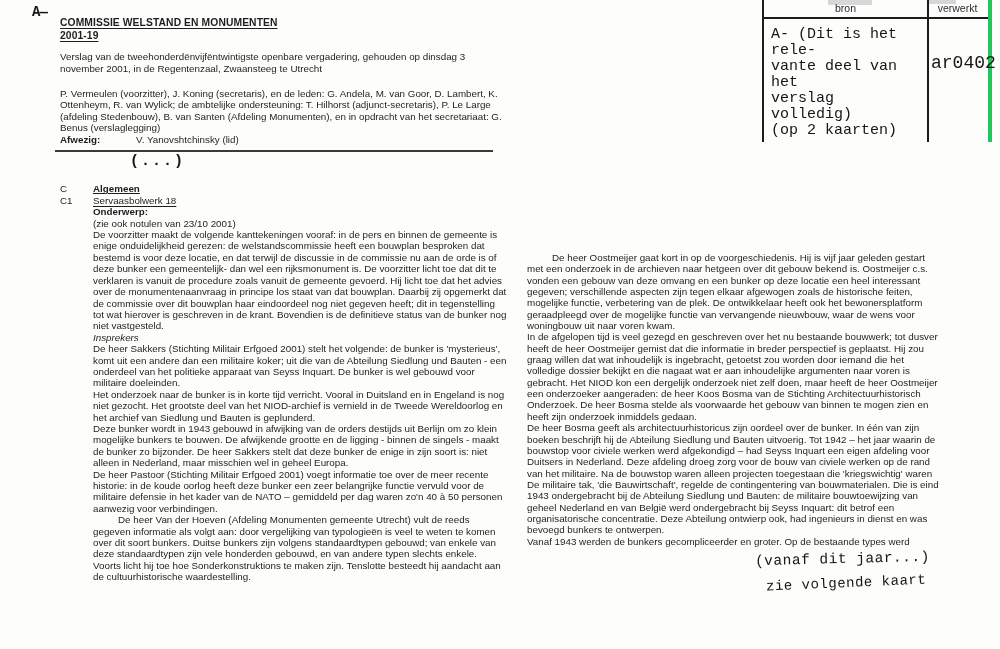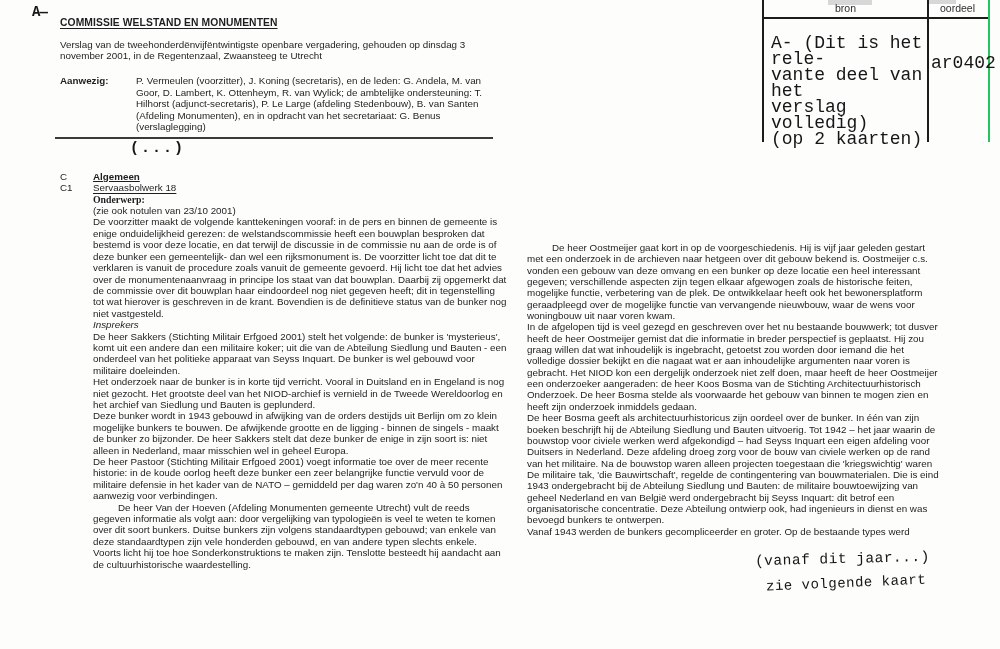--- a/index.html
+++ b/index.html
@@ -10,47 +10,47 @@
   }
   
   .tw { font-family:"Liberation Mono","DejaVu Sans Mono",monospace; color:#161616; }
   .corner-mark { position:absolute; left:32px; top:4px; font-size:14px; font-weight:bold; letter-spacing:-1px; }
   .ellipsis-note { font-size:15px; font-weight:bold; letter-spacing:2px; margin:4px 0 0 70px; }
   .note-vanaf { position:absolute; left:755px; top:551px; font-size:14.5px; letter-spacing:0.5px; transform:rotate(-1.5deg); }
   .note-zie   { position:absolute; left:766px; top:575px; font-size:14px; letter-spacing:0.5px; transform:rotate(-2.5deg); }
   
   .stamp-table {
     position:absolute; left:762px; top:0; width:224px; height:142px;
-    border-left:2px solid #1c1c1c; border-right:2px solid #22c55e;
+    border-left:2px solid #1c1c1c; border-right:4px solid #22c55e;
   }
   .stamp-divider { position:absolute; left:163px; top:0; bottom:0; width:2px; background:#1c1c1c; }
   .stamp-header { display:flex; height:17px; border-bottom:2px solid #1c1c1c; font-size:10.5px; color:#2e2e2e; }
   .stamp-hcell1 { width:163px; text-align:center; padding-top:2px; }
   .stamp-hcell2 { flex:1; text-align:center; padding-top:2px; }
-  .stamp-note { padding:16px 4px 0 7px; width:152px; font-size:18px; line-height:16px; }
+  .stamp-note { padding:8px 4px 0 7px; width:152px; font-size:15px; line-height:16px; }
   .stamp-code { position:absolute; left:167px; top:53px; font-size:18px; }
   
   .left-col  { position:absolute; left:60px;  top:17px;  width:447px; font-size:9.8px; line-height:11.4px; }
-  .right-col { position:absolute; left:527px; top:242px; width:417px; font-size:9.8px; line-height:11.35px; }
+  .right-col { position:absolute; left:527px; top:252px; width:417px; font-size:9.8px; line-height:11.35px; }
   .doc-title { font-weight:bold; font-size:10.3px; line-height:12.6px; text-decoration:underline; text-underline-offset:2px; letter-spacing:0.1px; }
   .intro { margin:9px 0 0 0; }
   .att-block { margin-top:14px; }
   .att-row { display:flex; }
   .att-label { width:76px; font-weight:bold; flex:none; }
   .att-value { flex:1; }
   .divider { margin-top:5px; margin-left:-5px; width:438px; border-top:2px solid #3a3a3a; }
   .sec-block { margin-top:16px; }
   .sec-row { display:flex; }
   .sec-label { width:33px; flex:none; }
   .bold { font-weight:bold;text-decoration:underline; }
   .underline { text-decoration:underline; text-underline-offset:2px; }
   .italic { font-style:italic; }
   .body-indent { padding-left:33px; }
   .subject-row { display:flex; }
-  .subject-label { width:67px; font-weight:bold; flex:none;font-family:Liberation Serif, serif; }
+  .subject-label { width:67px; font-weight:bold; flex:none; }
   .subject-text { width:303px; }
   p { margin:0; }
   .p-indent { text-indent:25px; }
   
   .artifact { position:absolute; background:#b8b8b8; opacity:0.55; }
   .artifact-1 { left:828px; top:0; width:44px; height:5px; }
   .artifact-2 { left:928px; top:0; width:28px; height:4px; }
 </style>
 </head>
 <body>
@@ -59,39 +59,43 @@
 
   <div class="artifact artifact-1"></div>
   <div class="artifact artifact-2"></div>
 
   <div class="tw corner-mark">A—</div>
 
   <div class="stamp-table">
     <div class="stamp-divider"></div>
     <div class="stamp-header">
       <div class="stamp-hcell1">bron</div>
-      <div class="stamp-hcell2">oordeel</div>
+      <div class="stamp-hcell2">verwerkt</div>
     </div>
     <div class="tw stamp-note">
       <div>A- (Dit is het rele-</div>
       <div>vante deel van het</div>
       <div>verslag volledig)</div>
       <div>(op 2 kaarten)</div>
     </div>
     <div class="tw stamp-code">ar0402</div>
   </div>
 
   <div class="left-col">
     <div class="doc-title">COMMISSIE WELSTAND EN MONUMENTEN</div>
+    <div class="doc-title">2001-19</div>
     <p class="intro">Verslag van de tweehonderdënvijfëntwintigste openbare vergadering, gehouden op dinsdag 3 november 2001, in de Regentenzaal, Zwaansteeg te Utrecht</p>
 
     <div class="att-block">
       <div class="att-row">
-        <div class="att-label">Aanwezig:</div>
         <div class="att-value">P. Vermeulen (voorzitter), J. Koning (secretaris), en de leden: G. Andela, M. van Goor, D. Lambert, K. Ottenheym, R. van Wylick; de ambtelijke ondersteuning: T. Hilhorst (adjunct-secretaris), P. Le Large (afdeling Stedenbouw), B. van Santen (Afdeling Monumenten), en in opdracht van het secretariaat: G. Benus (verslaglegging)</div>
+      </div>
+      <div class="att-row">
+        <div class="att-label">Afwezig:</div>
+        <div class="att-value">V. Yanovshtchinsky (lid)</div>
       </div>
     </div>
 
     <div class="divider"></div>
     <div class="tw ellipsis-note">(...)</div>
 
     <div class="sec-block">
       <div class="sec-row">
         <span class="sec-label">C</span>
         <span class="bold">Algemeen</span>

